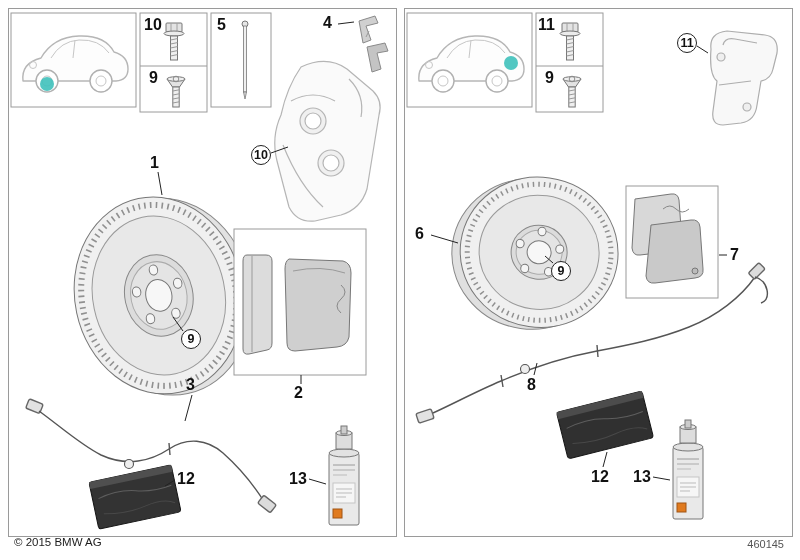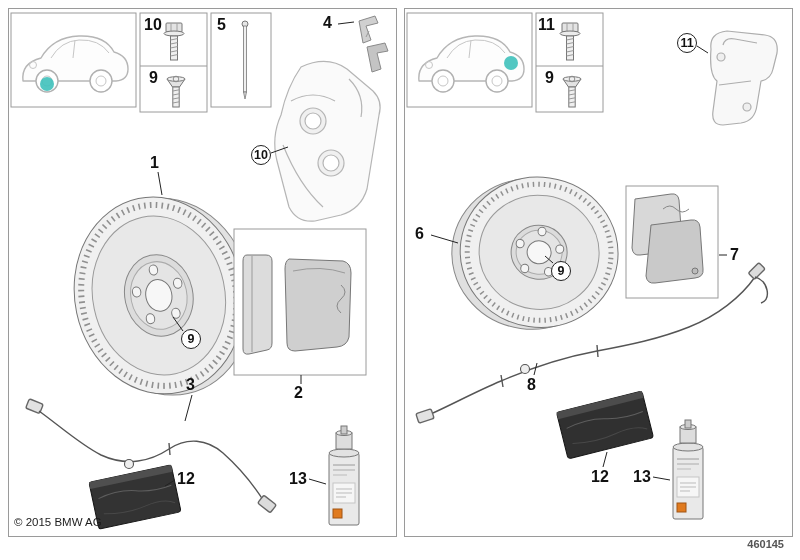--- a/index.html
+++ b/index.html
@@ -14,21 +14,21 @@
   .callout{
     position:absolute;font-weight:bold;font-size:16px;line-height:1;color:#111;
     cursor:default;user-select:none;
   }
   .circled{
     position:absolute;width:20px;height:20px;border:1.4px solid #222;border-radius:50%;
     background:#fff;color:#111;font-weight:bold;font-size:12.5px;line-height:1;
     display:flex;align-items:center;justify-content:center;box-sizing:border-box;
   }
   .footer-text{position:absolute;font-size:11.5px;color:#1c1c1c;}
-  #diagram-number{color:#555;font-size:11px;font-weight:bold;}
+  #diagram-number{color:#555;font-size:11px;}
 </style>
 </head>
 <body>
 
 <div id="stage">
 
   <div class="panel" id="panel-left">
     <svg class="layer" width="385" height="525" viewBox="0 0 385 525">
 
       <g fill="none" stroke="#9a9a9a">
@@ -301,15 +301,15 @@
     <span class="callout" style="left:325px;top:238px">7</span>
     <span class="callout" style="left:122px;top:368px">8</span>
     <span class="callout" style="left:133px;top:8px">11</span>
     <span class="callout" style="left:140px;top:61px">9</span>
     <span class="callout" style="left:186px;top:460px">12</span>
     <span class="callout" style="left:228px;top:460px">13</span>
     <span class="circled" style="left:272px;top:24px">11</span>
     <span class="circled" style="left:146px;top:252px">9</span>
   </div>
 
-  <span class="footer-text" style="left:14px;top:516px">© 2015 BMW AG</span>
+  <span class="footer-text" style="left:14px;top:536px">© 2015 BMW AG</span>
   <span class="footer-text" id="diagram-number" style="right:16px;top:538px">460145</span>
 </div>
 
 </body></html>

